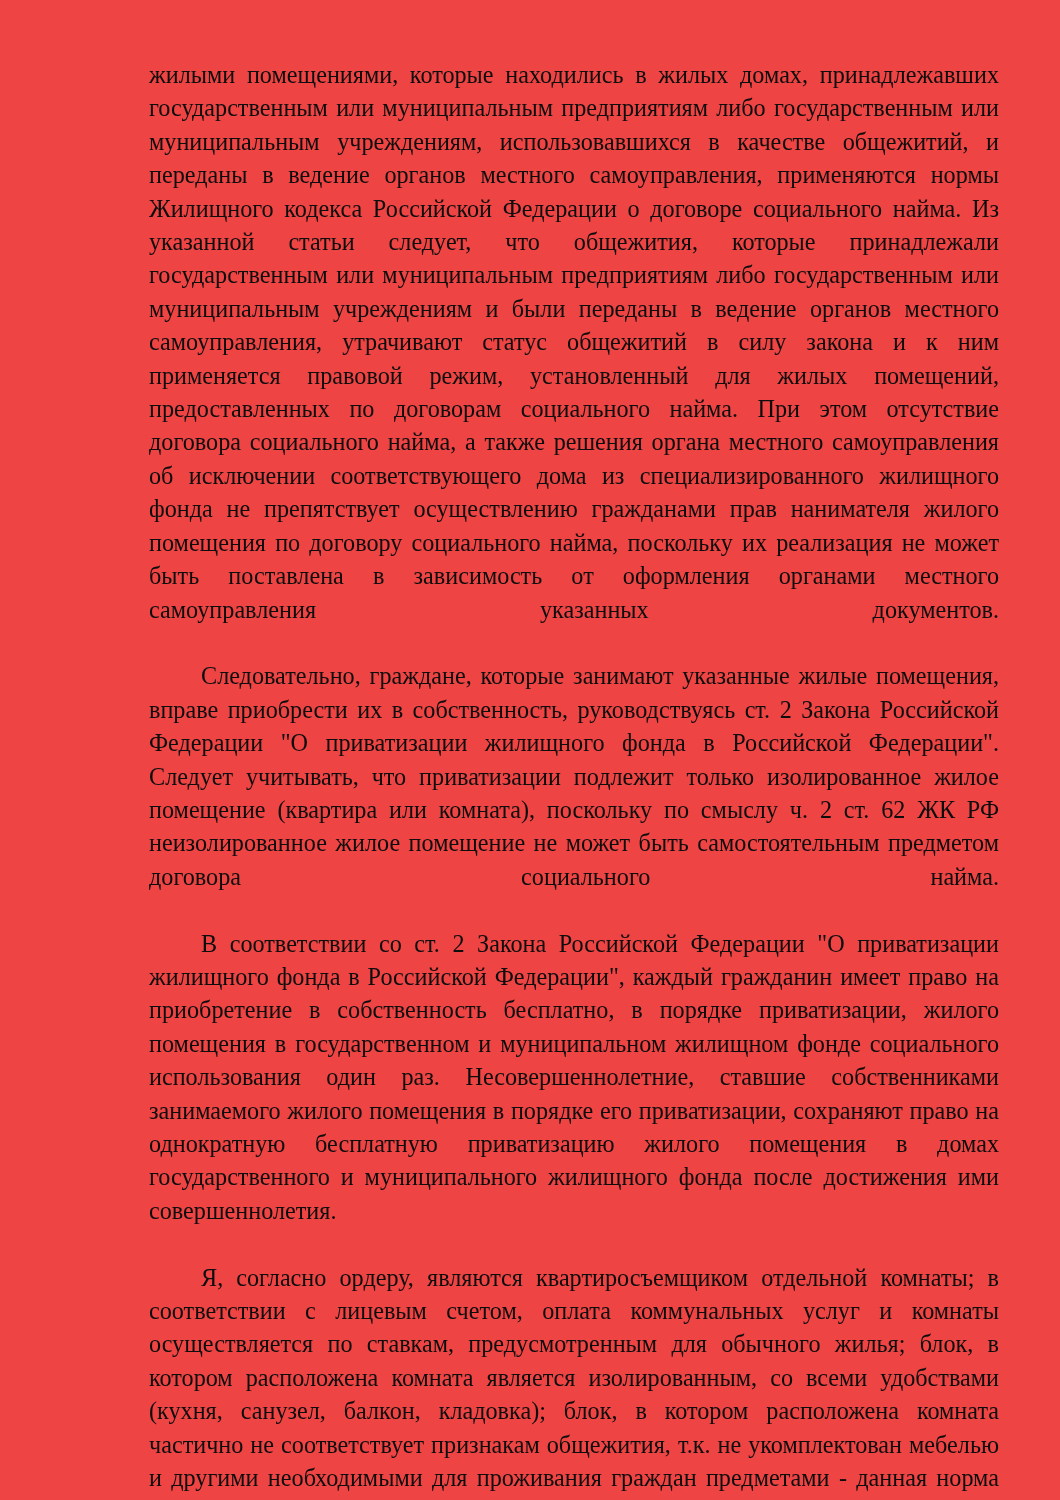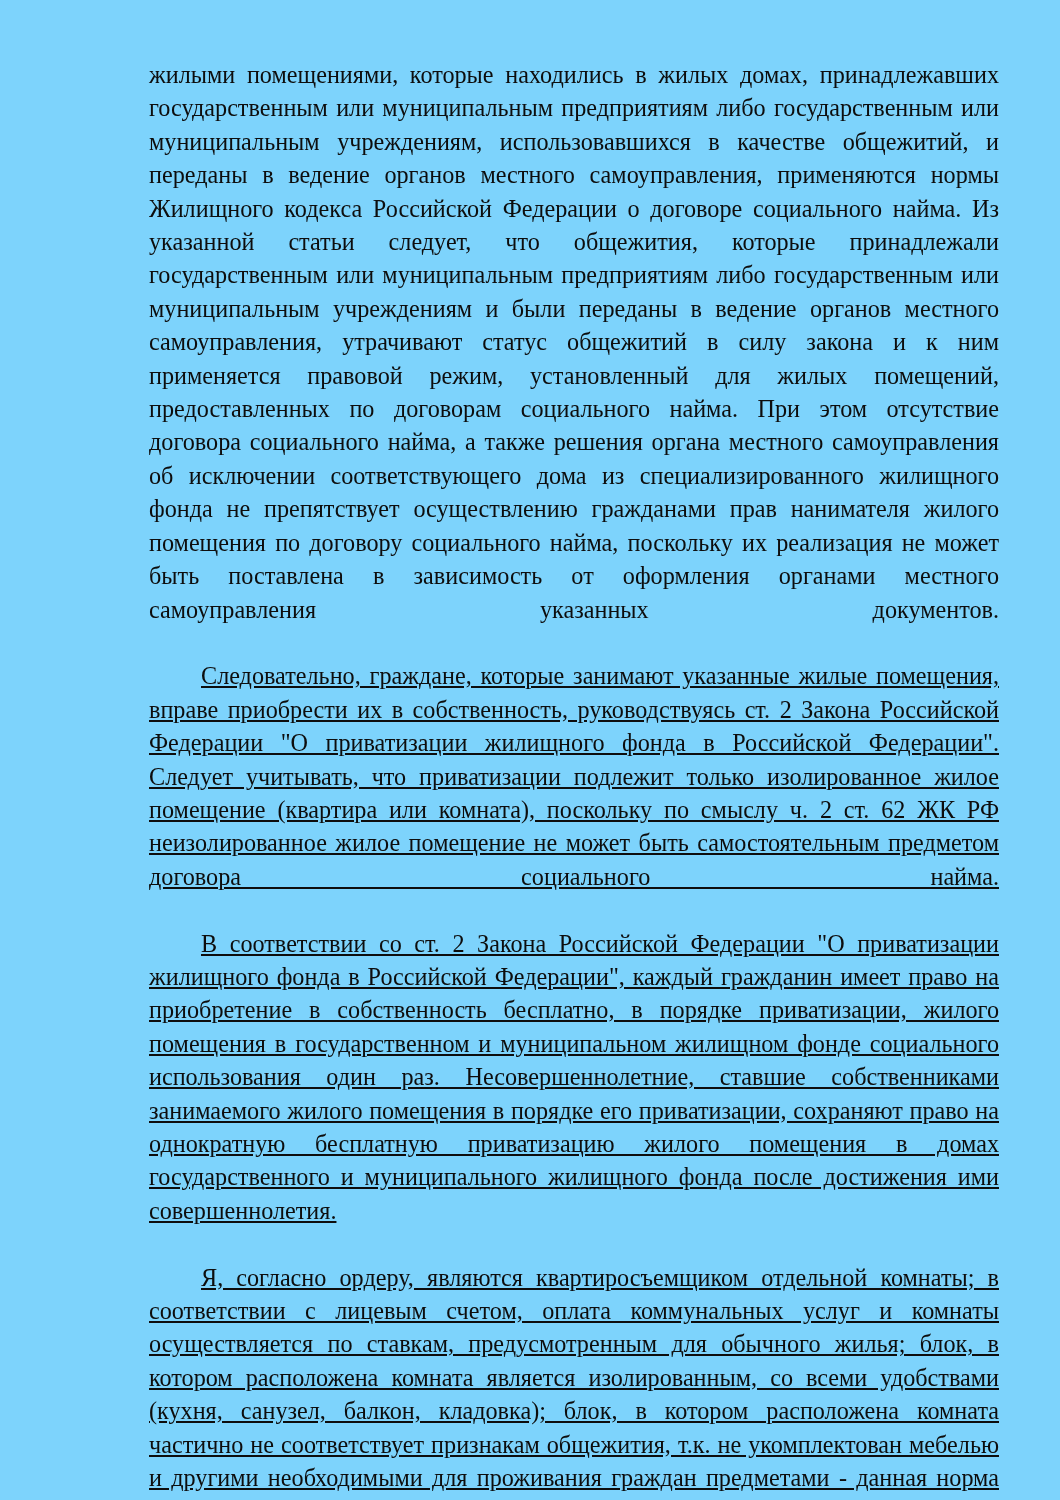--- a/index.html
+++ b/index.html
@@ -6,21 +6,21 @@
   html, body {
     margin: 0;
     padding: 0;
     background: #ffffff;
   }
 
   .page {
     position: relative;
     width: 1060px;
     height: 1500px;
-    background: #7dd3fc;
+    background: #ef4444;
     overflow: hidden;
     box-sizing: border-box;
   }
 
   .text-column {
     position: absolute;
     left: 149px;
     top: 58px;
     width: 850px;
     font-family: "Liberation Serif", "DejaVu Serif", serif;
@@ -39,21 +39,20 @@
     text-justify: inter-word;
     text-indent: 0;
     hyphens: none;
     -webkit-hyphens: none;
     word-spacing: 0.1px;
   }
 
   
   .para.indent {
     text-indent: 52px;
-    text-decoration: underline;
   }
 
   
   .para::after {
     content: "";
     display: inline-block;
     width: 100%;
   }
 </style>
 </head>

